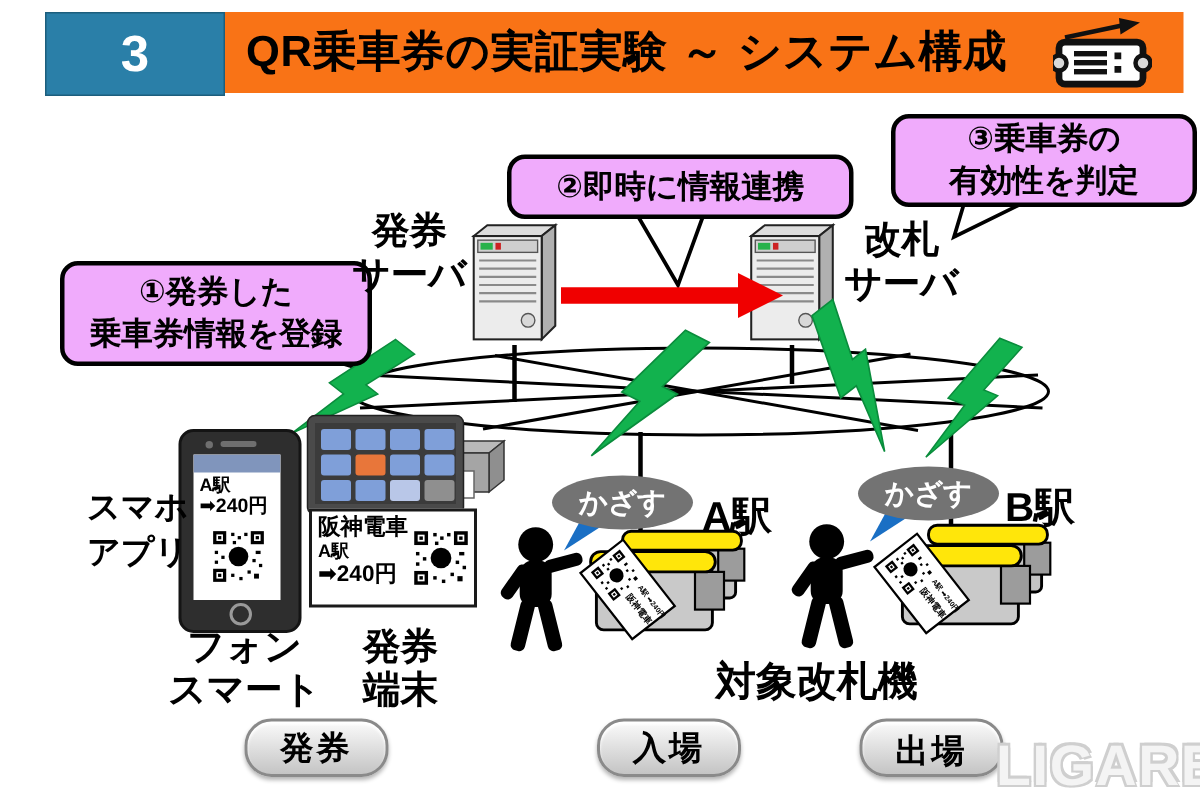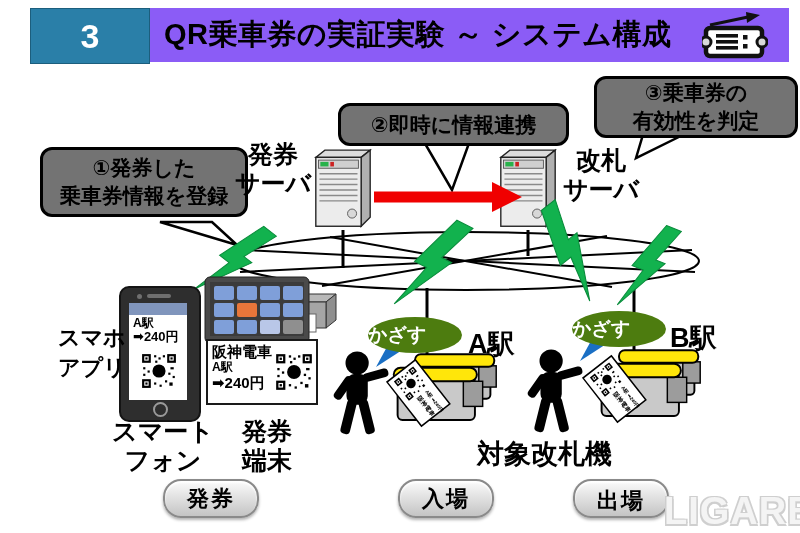--- a/index.html
+++ b/index.html
@@ -4,36 +4,36 @@
 <style>
   html,body{margin:0;padding:0;background:#fff;}
   .stage{position:relative;width:800px;height:533px;background:#ffffff;overflow:hidden;
          font-family:"Liberation Sans","DejaVu Sans",sans-serif;color:#000;}
   .abs{position:absolute;}
   svg{display:block;}
   
   .num-box{left:30px;top:8px;width:118px;height:54px;background:#2a7fa8;border:1px solid #1c5e7d;
            display:flex;align-items:center;justify-content:center;z-index:3;}
   .num-box span{color:#fff;font-size:34px;font-weight:800;}
-  .title-band{left:148px;top:8px;width:641px;height:54px;background:#8b5cf6;display:flex;align-items:center;z-index:2;}
+  .title-band{left:148px;top:8px;width:641px;height:54px;background:#f97316;display:flex;align-items:center;z-index:2;}
   .title-band .t{font-size:29px;font-weight:800;padding-left:16px;letter-spacing:0.5px;white-space:nowrap;}
   .hdr-icon{left:702px;top:12px;z-index:4;}
   
-  .callout{background:#737373;border:3px solid #000;border-radius:12px;display:flex;flex-direction:column;
+  .callout{background:#f0abfc;border:3px solid #000;border-radius:12px;display:flex;flex-direction:column;
            align-items:center;justify-content:center;font-weight:800;line-height:1.32;z-index:5;text-align:center;}
   .fs21{font-size:21px;}
   
   .label{font-weight:800;z-index:5;white-space:nowrap;}
   .fs25{font-size:25px;line-height:1.15;}
   .fs27{font-size:27px;}
   .fs22{font-size:22px;line-height:1.35;}
   .center{text-align:center;}
   
-  .bubble{width:94px;height:36px;background:#4d7c0f;border-radius:50%;display:flex;align-items:center;
-          justify-content:flex-start;z-index:6;}
+  .bubble{width:94px;height:36px;background:#737373;border-radius:50%;display:flex;align-items:center;
+          justify-content:center;z-index:6;}
   .bubble span{color:#fff;font-size:19px;font-weight:800;}
   
   .phone{left:119px;top:286px;width:78px;height:132px;background:#2e2e2e;border:2px solid #141414;
          border-radius:10px;z-index:4;}
   .phone .speaker{position:absolute;top:6px;left:26px;width:24px;height:4px;background:#6f6f6f;border-radius:2px;}
   .phone .cam{position:absolute;top:6px;left:16px;width:5px;height:5px;background:#6f6f6f;border-radius:50%;}
   .phone .screen{position:absolute;left:8px;top:15px;width:58px;height:97px;background:#fff;overflow:hidden;}
   .phone .bar{height:12px;background:#8095bc;}
   .phone .st{font-size:12px;font-weight:800;padding:2px 0 0 4px;line-height:1.1;}
   .phone .fare{font-size:13px;font-weight:800;padding-left:4px;line-height:1.1;}
@@ -240,21 +240,21 @@
       <g fill="#111">
         <rect x="14" y="22" width="22" height="3.6"></rect>
           <rect x="14" y="28" width="22" height="3.6"></rect>
           <rect x="14" y="34" width="22" height="3.6"></rect>
         <rect x="41" y="23" width="4.5" height="4.5"></rect>
           <rect x="41" y="32" width="4.5" height="4.5"></rect>
       </g>
     </svg>
   </div>
 
-  <div class="abs callout fs21" style="left:40px;top:147px;width:202px;height:64px;">
+  <div class="abs callout fs21" style="left:40px;top:174px;width:202px;height:64px;">
     <span>①発券した</span>
     <span>乗車券情報を登録</span>
   </div>
   <div class="abs callout fs21" style="left:338px;top:103px;width:225px;height:37px;">
     <span>②即時に情報連携</span>
   </div>
   <div class="abs callout fs21" style="left:594px;top:76px;width:198px;height:56px;">
     <span>③乗車券の</span>
     <span>有効性を判定</span>
   </div>
@@ -279,22 +279,22 @@
           <use href="#qr"></use>
         </svg>
     </div>
     <div class="home"></div>
   </div>
   <div class="abs label fs22" style="left:58px;top:323px;">
     <div>スマホ</div>
     <div>アプリ</div>
   </div>
   <div class="abs label fs25 center" style="left:108px;top:417px;width:110px;">
+    <div>フォン</div>
     <div>スマート</div>
-    <div>フォン</div>
   </div>
 
   <div class="abs pticket">
     <div class="co">阪神電車</div>
     <div class="st">A駅</div>
     <div class="fare">➡240円</div>
     <svg class="qr" width="38" height="38" viewBox="0 0 33 33">
         <use href="#qr"></use>
       </svg>
   </div>

